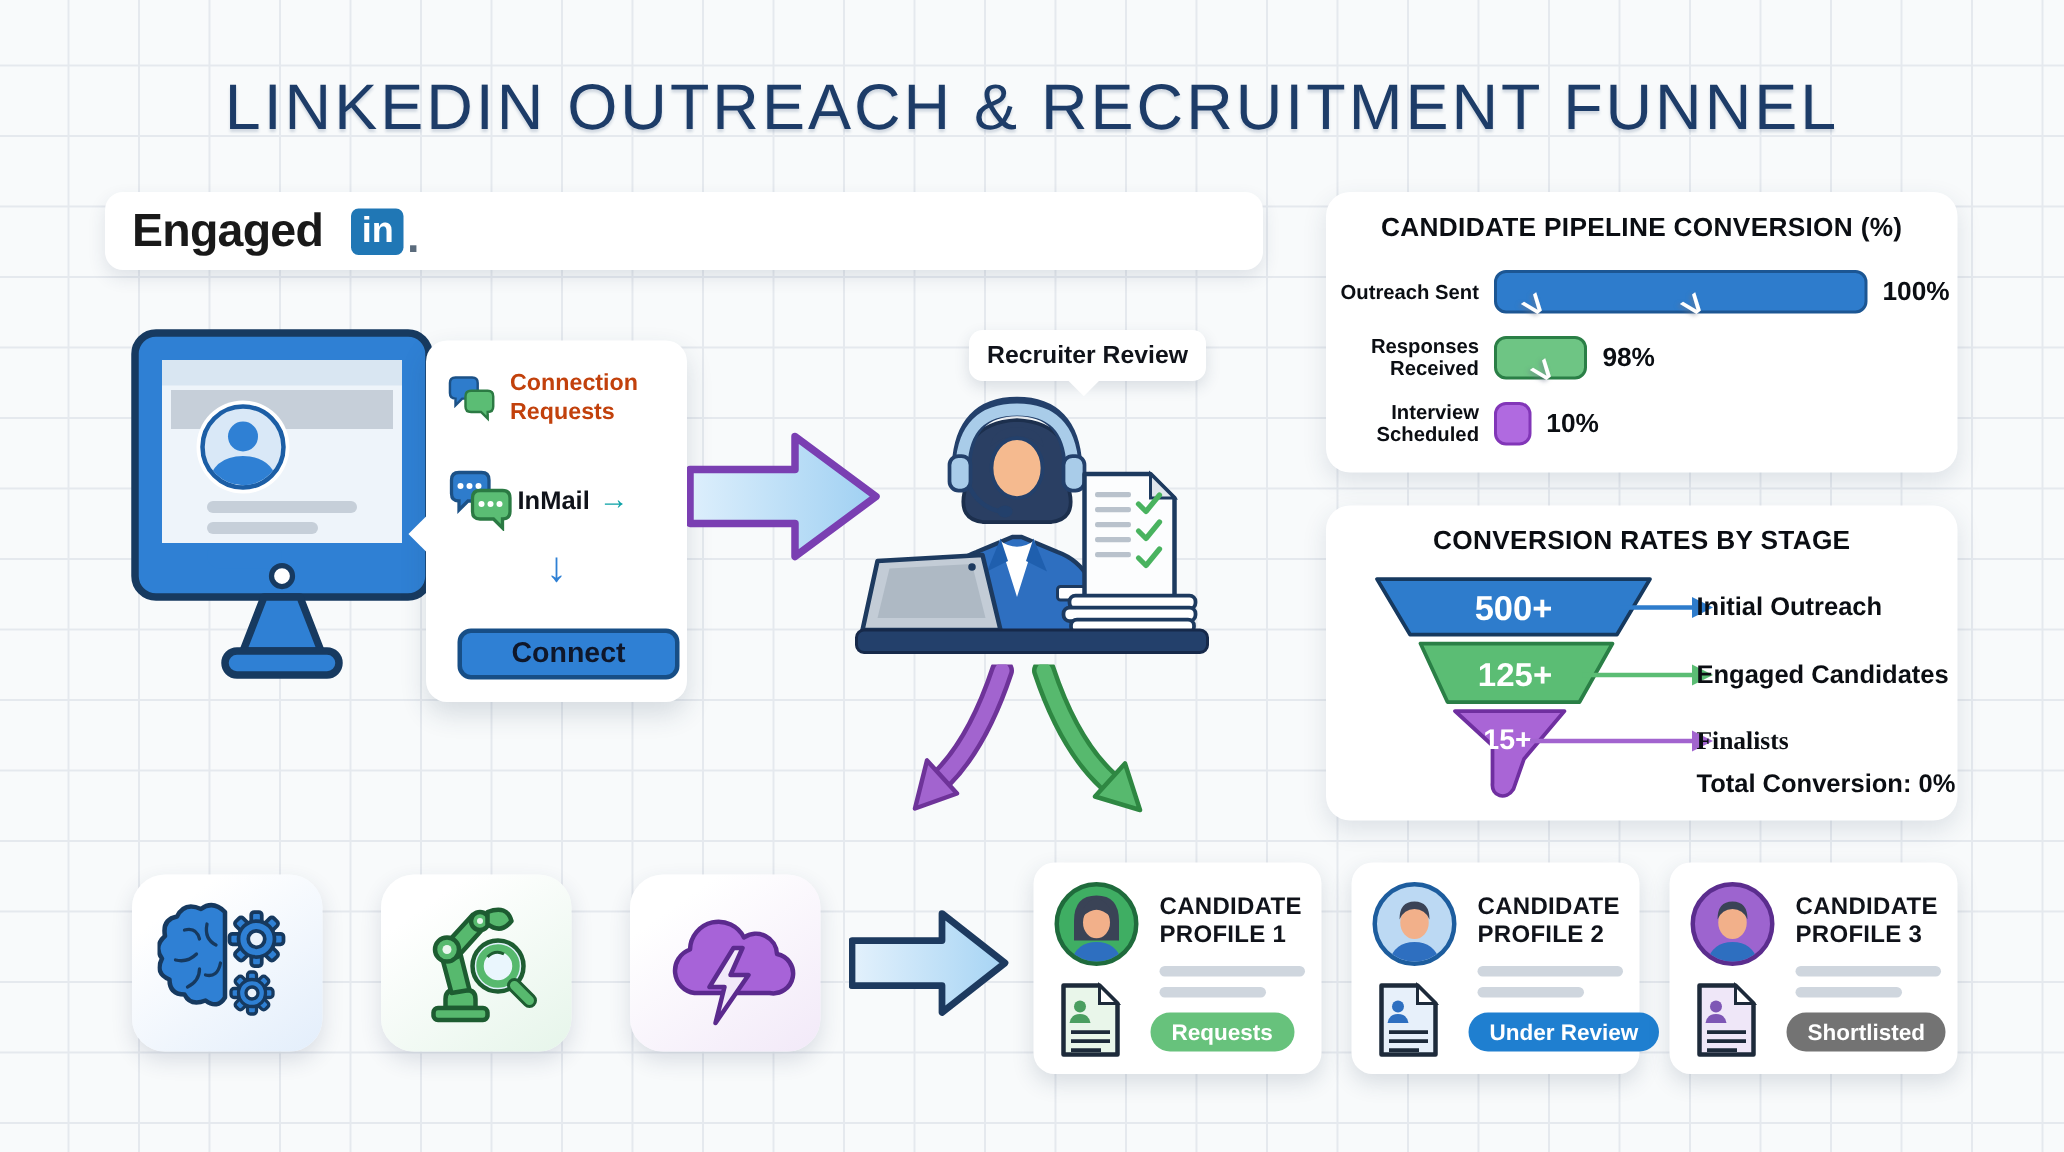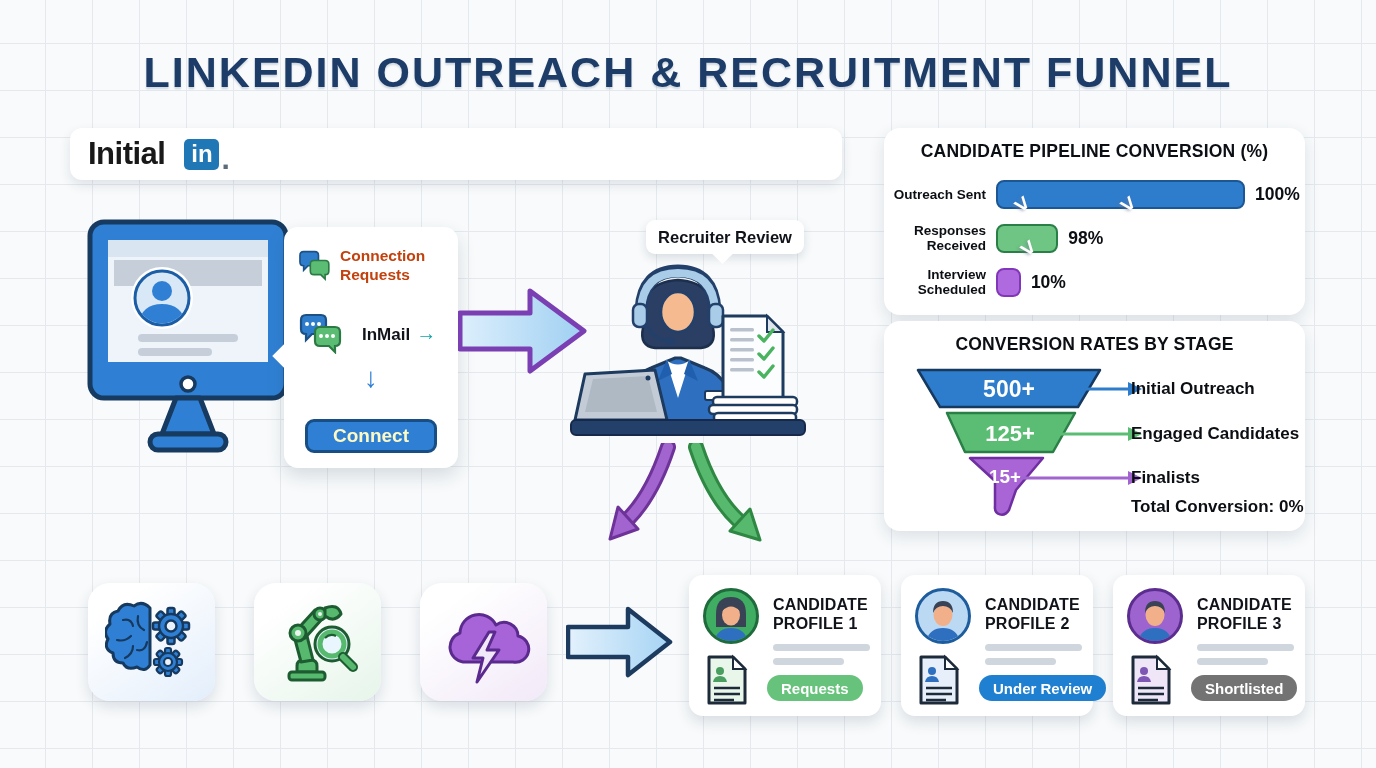--- a/index.html
+++ b/index.html
@@ -3,65 +3,65 @@
 <meta charset="utf-8">
 <style>
   html,body{margin:0;padding:0;}
   body{font-family:"Liberation Sans",sans-serif;}
   .canvas{position:relative;width:1376px;height:768px;overflow:hidden;
     background-color:#f8fafb;
     background-image:linear-gradient(#e5e9ee 1px,transparent 1px),
                      linear-gradient(90deg,#e5e9ee 1px,transparent 1px);
     background-size:47px 47px;background-position:-2px -4px;}
   .title{position:absolute;top:48px;left:0;width:100%;text-align:center;
-    font-size:43px;font-weight:bold;color:#1d3c68;letter-spacing:2px;
+    font-size:43px;font-weight:normal;color:#1d3c68;letter-spacing:2px;
     text-shadow:0 2px 2px rgba(30,60,104,.18);}
   
   .li-bar{position:absolute;left:70px;top:128px;width:772px;height:52px;background:#fff;
     border-radius:12px;box-shadow:0 5px 12px rgba(40,60,90,.12);display:flex;align-items:center;padding-left:18px;box-sizing:border-box;}
   .li-word{font-size:31px;font-weight:bold;color:#191919;letter-spacing:-.5px;}
   .li-badge{margin-left:19px;width:35px;height:31px;background:#2077b5;border-radius:5px;color:#fff;
     font-size:24px;font-weight:bold;display:flex;align-items:flex-end;justify-content:center;padding-bottom:2px;box-sizing:border-box;}
   .li-dot{color:#5a6b7c;font-size:30px;font-weight:bold;margin-left:2px;margin-top:10px;}
   
   .popup{position:absolute;left:284px;top:227px;width:174px;height:241px;background:#fff;border-radius:14px;
     box-shadow:0 8px 18px rgba(40,60,90,.16);}
   .popup::before{content:'';position:absolute;left:-8px;top:120px;width:18px;height:18px;background:#fff;transform:rotate(45deg);}
   .popup .row1{position:absolute;top:17px;left:13px;display:flex;gap:9px;align-items:center;}
-  .popup .row2{position:absolute;top:85px;left:13px;display:flex;gap:19px;align-items:center;}
+  .popup .row2{position:absolute;top:85px;left:13px;display:flex;gap:2px;align-items:center;}
   .popup-label{font-size:15.5px;line-height:19px;font-weight:bold;color:#c2410c;}
   .inmail-label{font-size:17px;font-weight:bold;color:#10131a;}
   .teal-arrow{font-size:20px;font-weight:bold;color:#0fa3a8;margin-left:6px;}
   .down-arrow{position:absolute;top:137px;left:0;width:100%;text-align:center;font-size:28px;font-weight:bold;color:#2f80d4;line-height:28px;}
-  .connect-btn{position:absolute;bottom:15px;left:21px;width:132px;height:34px;background:#2f80d4;border:3px solid #174e86;
-    border-radius:9px;color:#fef9c3;font-size:19px;font-weight:bold;display:flex;align-items:center;justify-content:center;box-sizing:border-box;}
+  .connect-btn{position:absolute;bottom:15px;left:21px;width:148px;height:34px;background:#2f80d4;border:3px solid #174e86;
+    border-radius:9px;color:#0f172a;font-size:19px;font-weight:bold;display:flex;align-items:center;justify-content:center;box-sizing:border-box;}
   
   .rec-label{position:absolute;left:646px;top:220px;width:158px;height:34px;background:#fff;border-radius:9px;
     box-shadow:0 4px 10px rgba(40,60,90,.15);display:flex;align-items:center;justify-content:center;
     font-size:16.5px;font-weight:bold;color:#10131a;}
   .rec-label::after{content:'';position:absolute;left:69px;bottom:-7px;width:15px;height:15px;background:#fff;transform:rotate(45deg);}
   
   .panel{position:absolute;background:#fff;border-radius:16px;box-shadow:0 6px 16px rgba(40,60,90,.13);}
   .panel1{left:884px;top:128px;width:421px;height:187px;}
-  .panel2{left:884px;top:321px;width:421px;height:210px;}
+  .panel2{left:884px;top:337px;width:421px;height:210px;}
   .panel-title{margin-top:13px;text-align:center;font-size:17.5px;font-weight:bold;color:#0b0e13;letter-spacing:.2px;}
   .p-row{position:absolute;left:8px;display:flex;align-items:center;gap:10px;}
   .p-row.r0{top:52px;} .p-row.r1{top:95px;} .p-row.r2{top:139px;}
   .p-label{width:94px;text-align:right;font-size:13.5px;line-height:15px;font-weight:bold;color:#0b0e13;}
   .p-bar{height:29px;border-radius:8px;box-sizing:border-box;width:calc(var(--pct) * 2.49px);}
   .bar-blue{background:#2e7ccc;border:2.5px solid #1c5693;}
   .bar-green{background:#6ec584;border:2.5px solid #2a7f46;}
   .bar-purple{background:#b06ae0;border:2.5px solid #8236b8;}
   .p-val{font-size:17.5px;font-weight:bold;color:#0b0e13;}
   .chev{position:absolute;color:#fff;font-weight:bold;font-size:24px;transform:rotate(52deg);
     text-shadow:0 2px 3px rgba(110,120,140,.55);}
   .chev.c1{left:131px;top:62px;} .chev.c2{left:237px;top:62px;} .chev.c3{left:137px;top:106px;}
   .funnel-svg{position:absolute;left:18px;top:42px;}
   .f-label{position:absolute;left:247px;font-size:17px;font-weight:bold;color:#0b0e13;white-space:nowrap;}
-  .f-label.s0{top:58px;} .f-label.s1{top:103px;} .f-label.s2{top:147px;}
+  .f-label.s0{top:58px;} .f-label.s1{top:103px;} .f-label.s2{top:147px;font-family:Liberation Serif, serif;}
   .f-total{position:absolute;left:247px;top:176px;font-size:17px;font-weight:bold;color:#0b0e13;white-space:nowrap;}
   
   .icard{position:absolute;top:583px;width:127px;height:118px;border-radius:22px;
     box-shadow:0 6px 14px rgba(40,60,90,.14);display:flex;align-items:center;justify-content:center;}
   .icard.c1{left:88px;background:linear-gradient(145deg,#ffffff 20%,#e3eefb);}
   .icard.c2{left:254px;background:linear-gradient(145deg,#ffffff 20%,#e6f5ea);}
   .icard.c3{left:420px;background:linear-gradient(145deg,#ffffff 20%,#f2e9f8);}
   
   .pcard{position:absolute;top:575px;width:192px;height:141px;background:#fff;border-radius:14px;
     box-shadow:0 6px 14px rgba(40,60,90,.15);}
@@ -78,21 +78,21 @@
   svg{display:block;}
 </style>
 </head>
 <body>
 
 <div class="canvas">
 
   <div class="title">LINKEDIN OUTREACH &amp; RECRUITMENT FUNNEL</div>
 
   <div class="li-bar">
-    <span class="li-word">Initial</span>
+    <span class="li-word">Engaged</span>
     <span class="li-badge">in</span>
     <span class="li-dot">.</span>
   </div>
 
   <svg class="abs" style="left:78px;top:212px;" width="245" height="265" viewBox="0 0 245 265">
     <rect x="12" y="10" width="196" height="176" rx="14" fill="#2f80d4" stroke="#173a60" stroke-width="5"></rect>
     <rect x="30" y="28" width="160" height="122" fill="#eef4fa"></rect>
     <rect x="30" y="28" width="160" height="17" fill="#d9e6f2"></rect>
     <rect x="36" y="48" width="148" height="26" fill="#c6cfd9"></rect>
     <circle cx="84" cy="86" r="31" fill="#ffffff"></circle>

